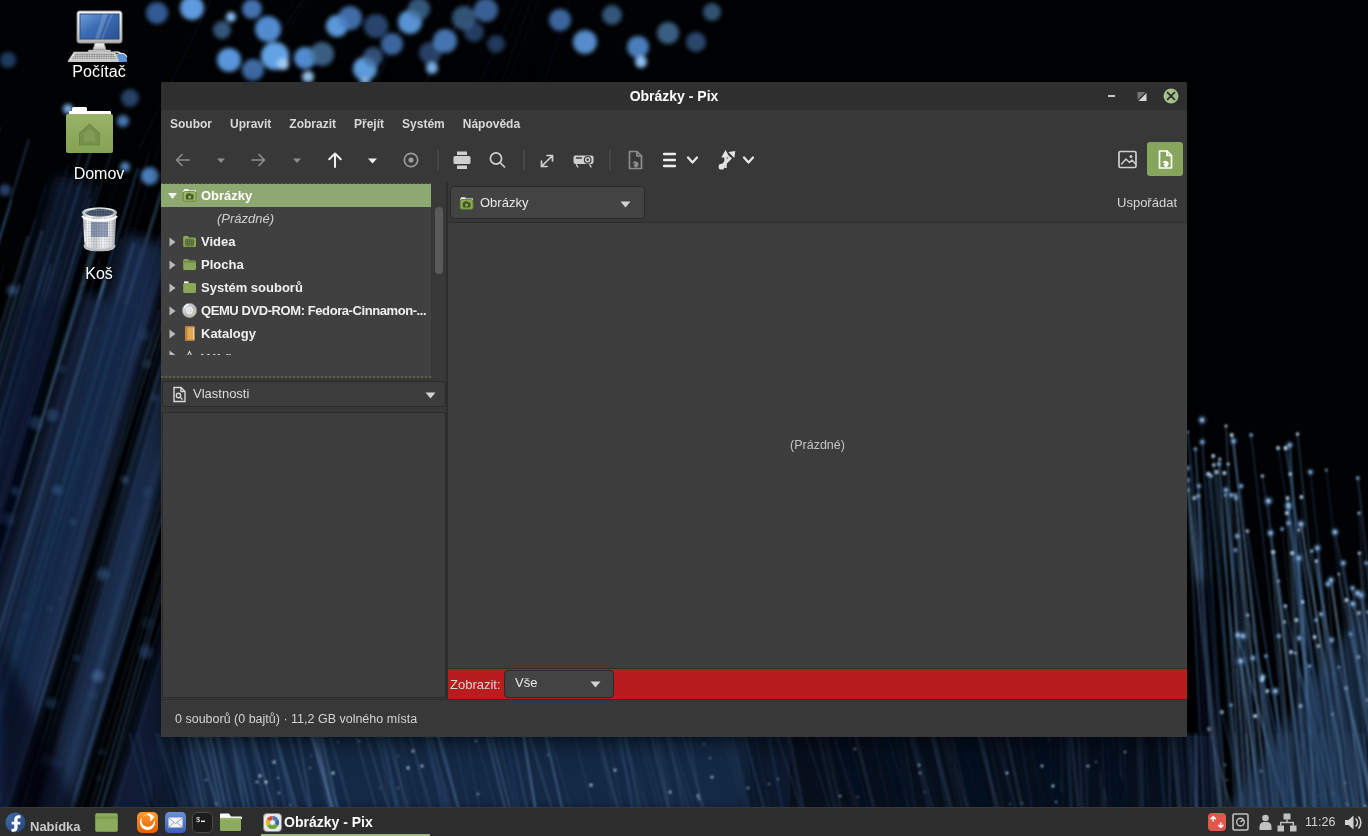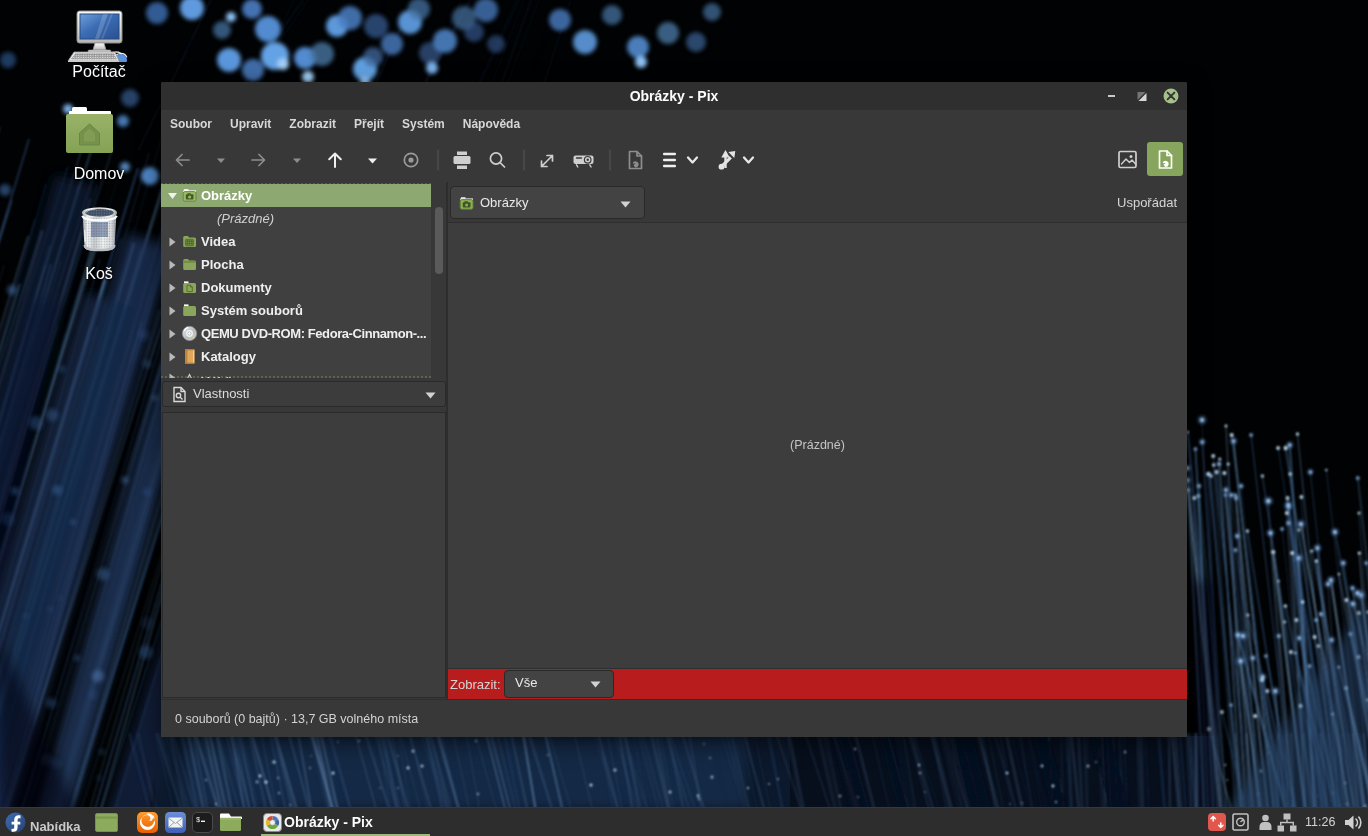--- a/index.html
+++ b/index.html
@@ -1127,32 +1127,20 @@
           </svg>
 <span class="ttext">Plocha</span>
 </div>
 <div class="trow">
 <svg class="exp" width="9" height="10">
             <path d="M1.5 0.5 l6 4.5 -6 4.5 Z" fill="#b9b9b9"></path>
           </svg>
 <svg class="ticon" width="17" height="17" viewBox="0 0 17 17">
             <path d="M3 2.4 h4.5 v2 H3 Z" fill="#fff"></path>
             <rect x="2.2" y="4" width="12.8" height="10" rx="1.5" fill="#8aa65a"></rect>
-            <path d="M6 6.2 h3.5 l1.8 1.8 v4.6 H6 Z" fill="none" stroke="#54682f" stroke-width="0.9"></path>
-            <path d="M9.5 6.2 v1.8 h1.8" fill="none" stroke="#54682f" stroke-width="0.9"></path>
-          </svg>
-<span class="ttext">Dokumenty</span>
-</div>
-<div class="trow">
-<svg class="exp" width="9" height="10">
-            <path d="M1.5 0.5 l6 4.5 -6 4.5 Z" fill="#b9b9b9"></path>
-          </svg>
-<svg class="ticon" width="17" height="17" viewBox="0 0 17 17">
-            <path d="M3 2.4 h4.5 v2 H3 Z" fill="#fff"></path>
-            <rect x="2.2" y="4" width="12.8" height="10" rx="1.5" fill="#8aa65a"></rect>
           </svg>
 <span class="ttext">Systém souborů</span>
 </div>
 <div class="trow">
 <svg class="exp" width="9" height="10">
             <path d="M1.5 0.5 l6 4.5 -6 4.5 Z" fill="#b9b9b9"></path>
           </svg>
 <svg class="ticon" width="17" height="17" viewBox="0 0 17 17">
             <defs>
               <linearGradient id="cdg" x1="0" y1="0" x2="1" y2="1">
@@ -1237,21 +1225,21 @@
 <span class="flabel">Zobrazit:</span>
 <div id="vsebtn">
           <span style="position:absolute;left:10px;">Vše</span>
 <svg style="position:absolute;right:12px;top:10px" width="11" height="7">
             <path d="M0.5 0.5 h10 l-5 6 Z" fill="#d2d2d2"></path>
           </svg>
 </div>
 </div>
 </div>
 <div id="statusbar">
-      <span style="position:absolute;left:14px;">0 souborů (0 bajtů) · 13,7 GB volného místa</span>
+      <span style="position:absolute;left:14px;">0 souborů (0 bajtů) · 11,2 GB volného místa</span>
     </div>
 </div>
 
 <div id="taskbar">
 <svg class="ticn" style="left:5px;top:4px" width="21" height="21" viewBox="0 0 21 21">
 <defs>
         <linearGradient id="fed" x1="0" y1="0" x2="1" y2="1">
           <stop offset="0" stop-color="#3c6eb4"></stop>
           <stop offset="100%" stop-color="#294172"></stop>
         </linearGradient>

